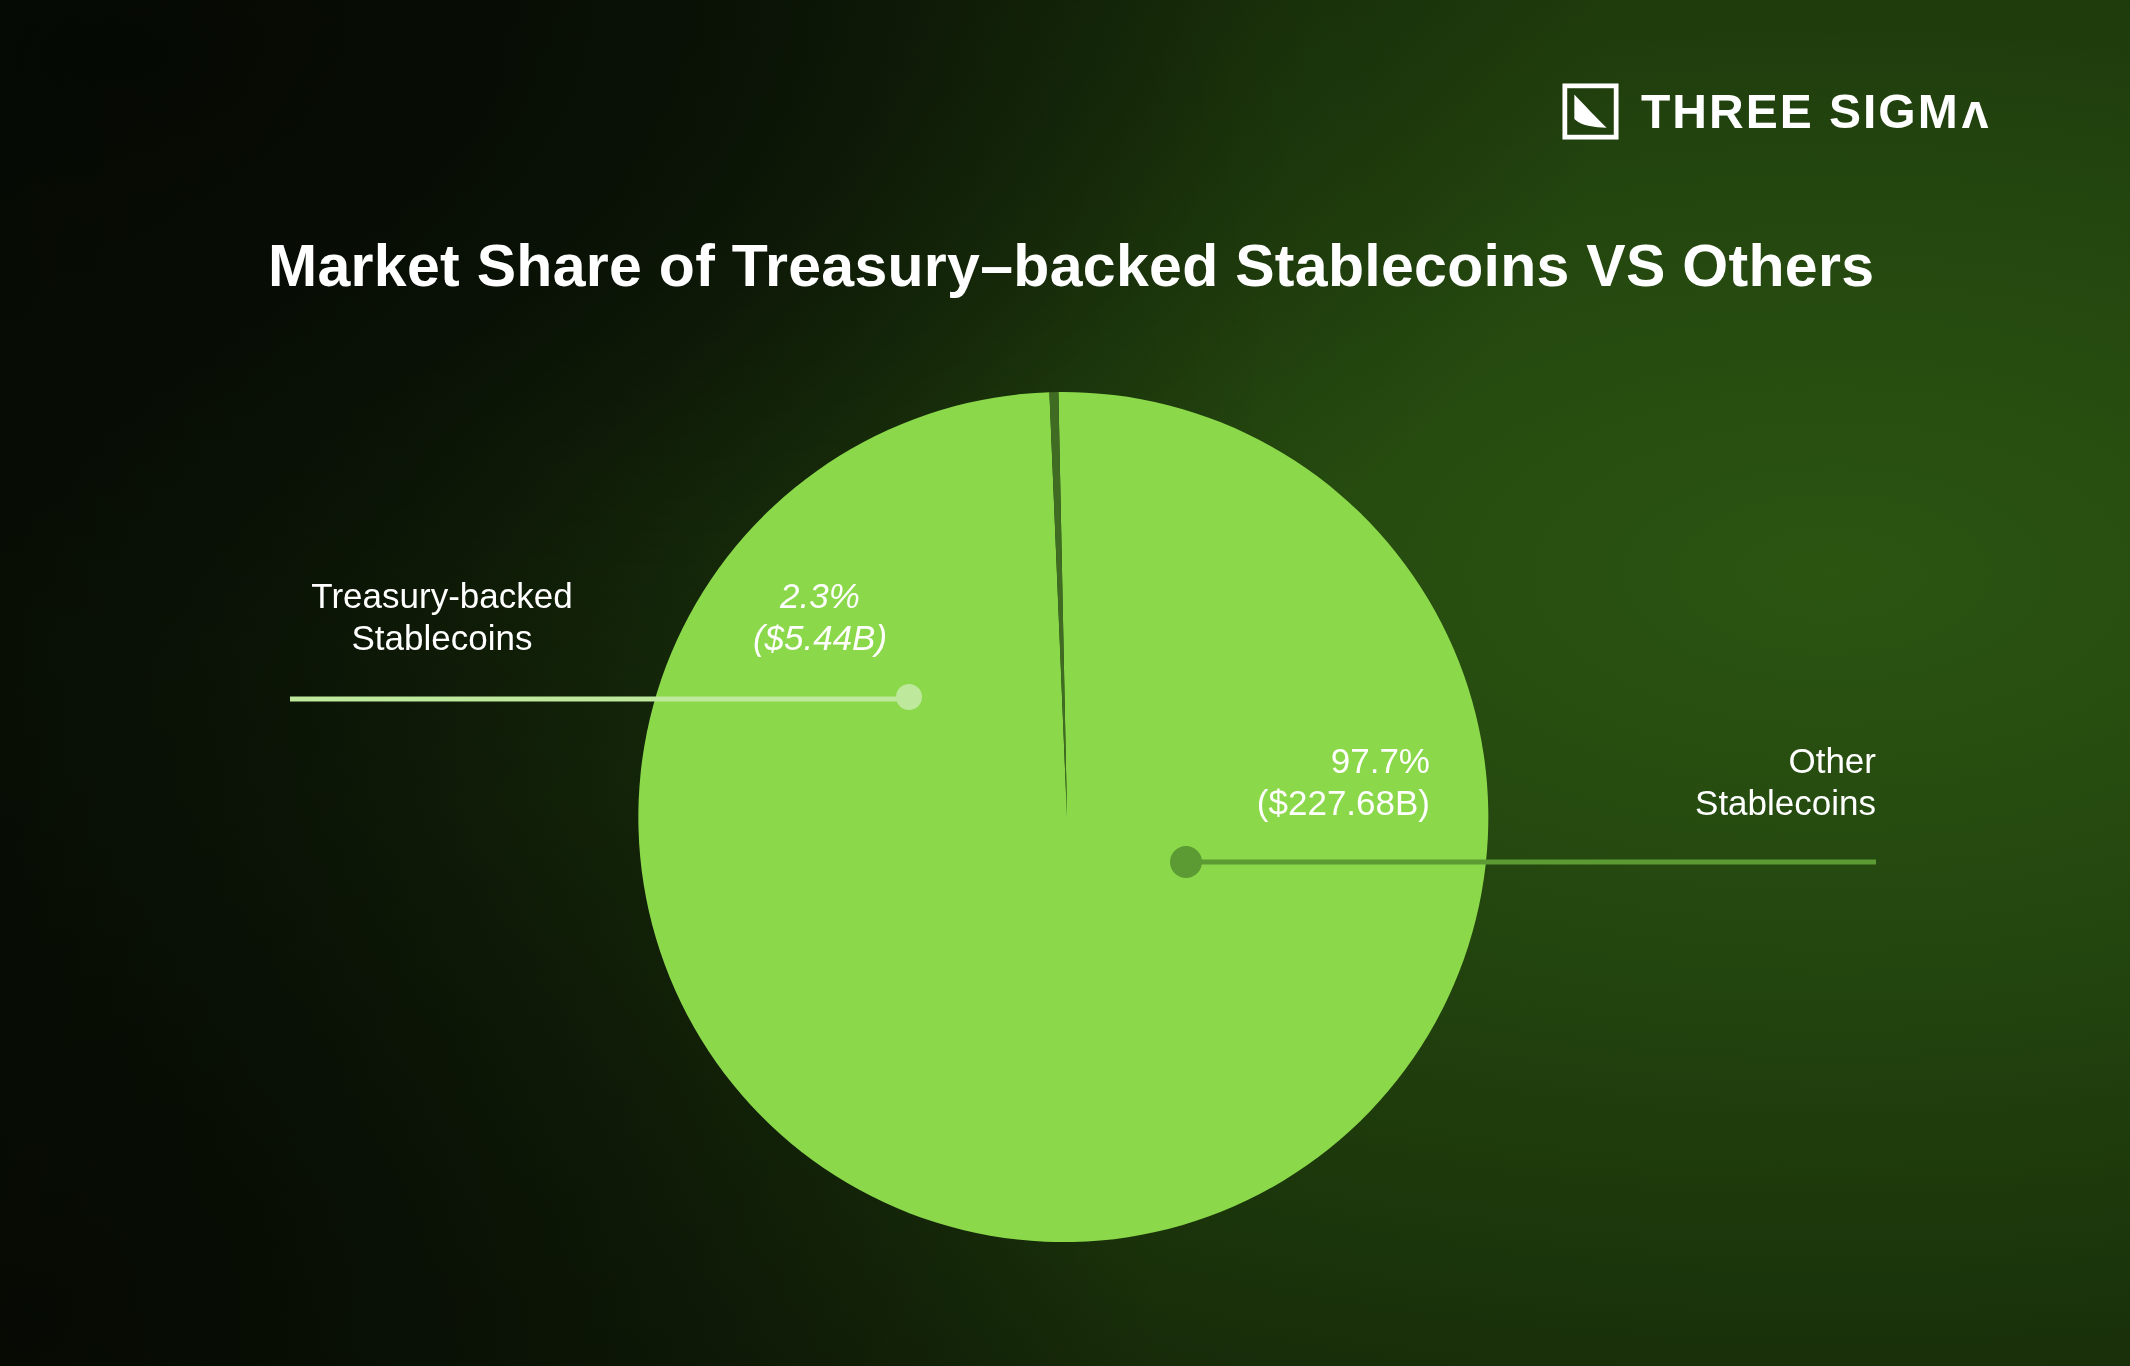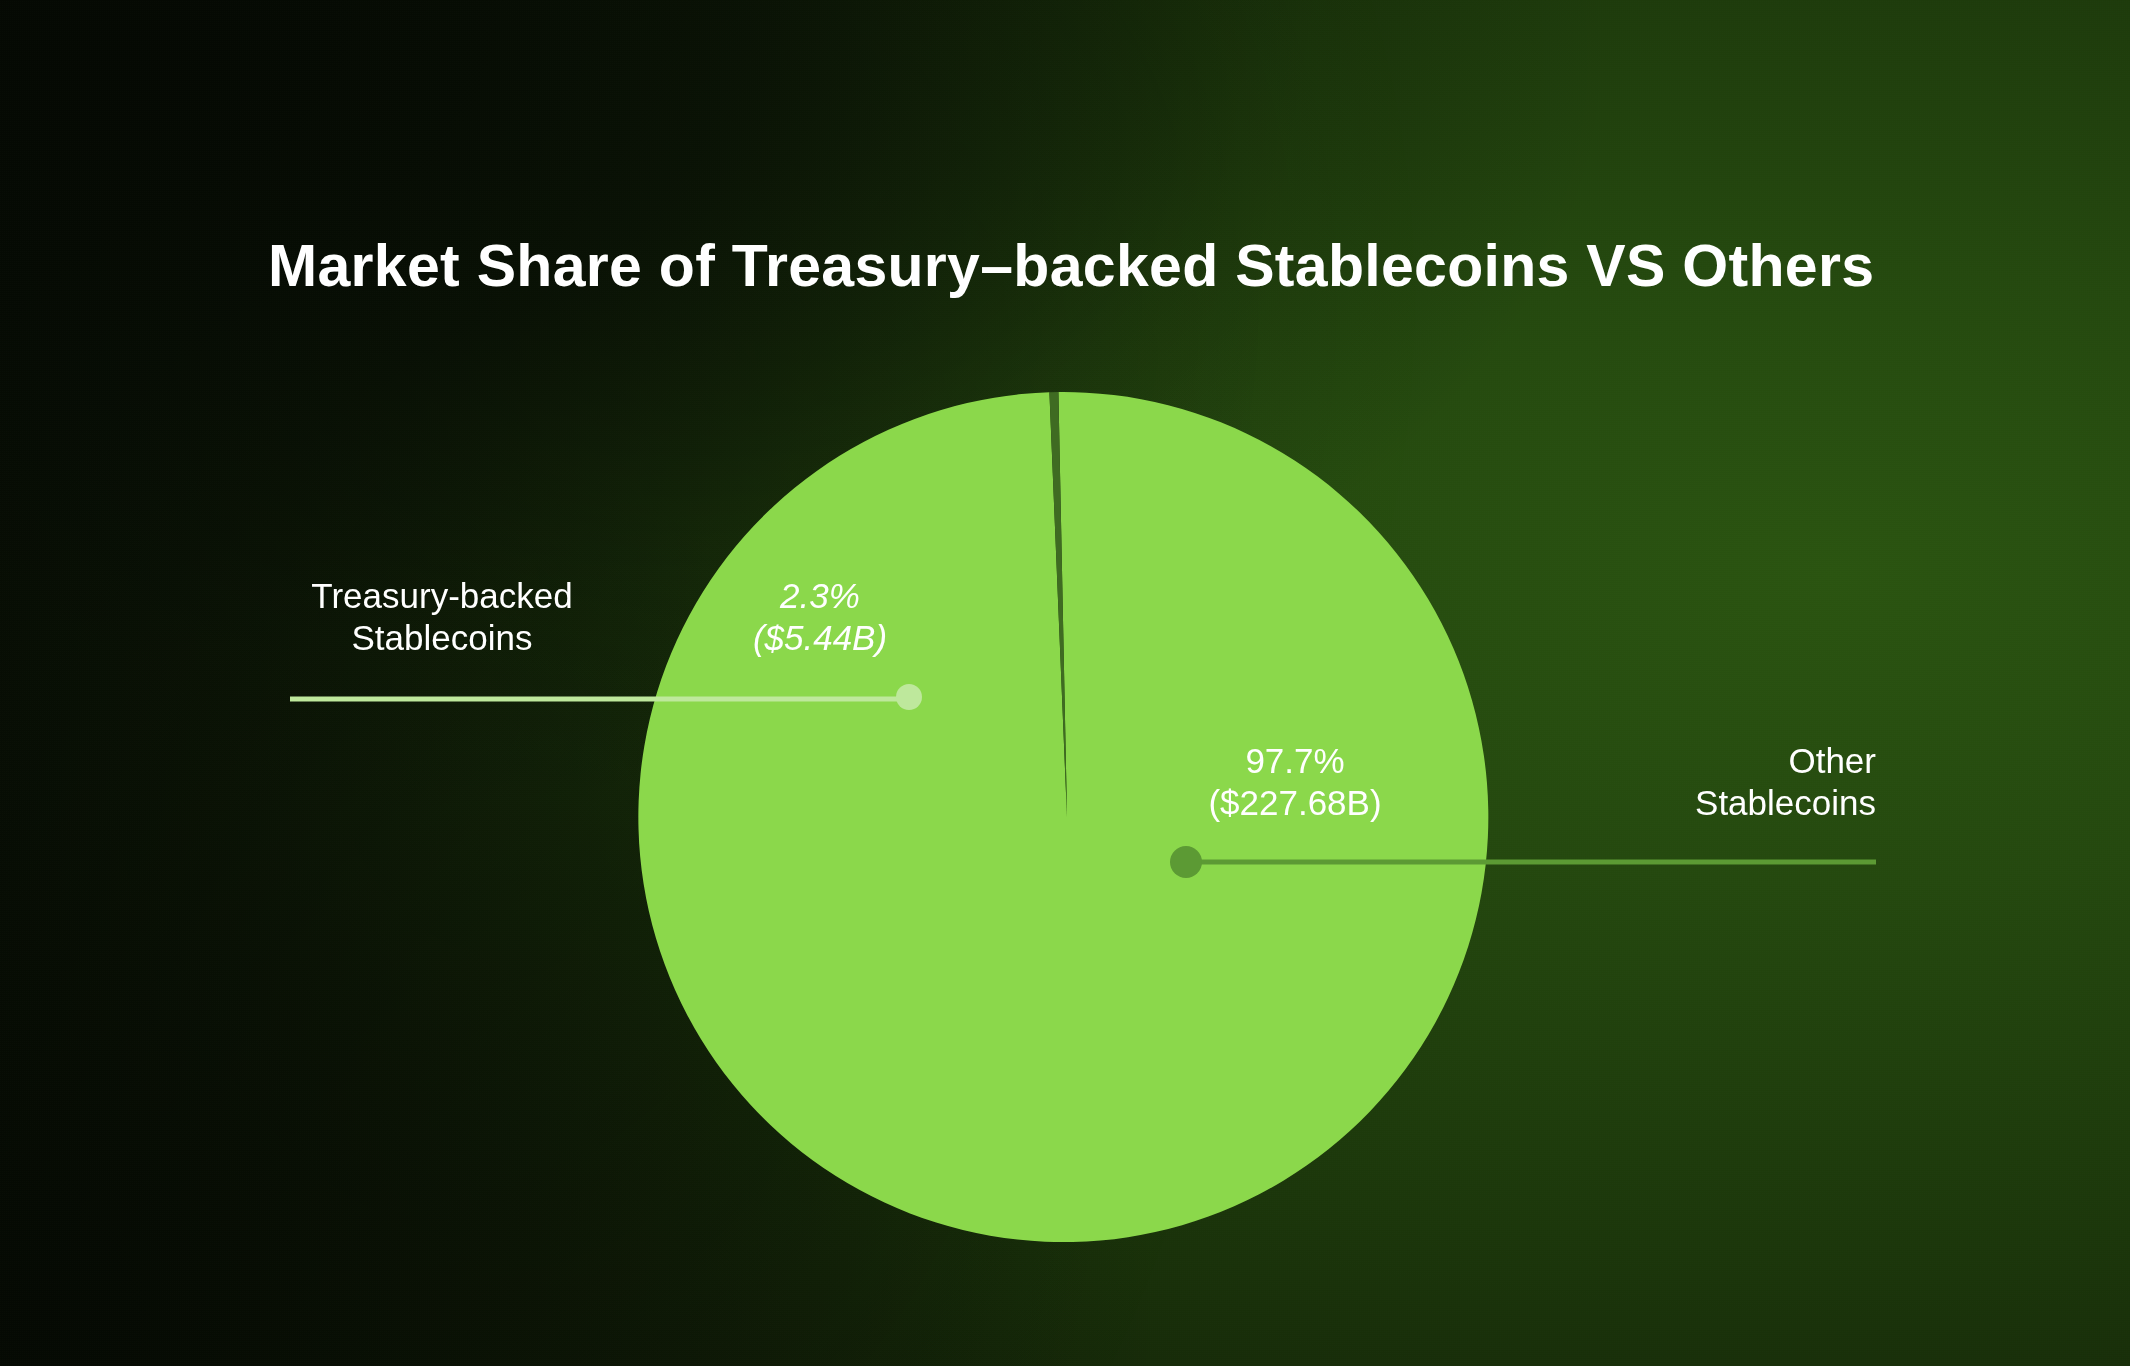--- a/index.html
+++ b/index.html
@@ -112,21 +112,21 @@
     left: 700px;
     top: 575px;
     width: 240px;
     text-align: center;
     font-style: italic;
   }
   .lbl-right-val {
     left: 1160px;
     top: 740px;
     width: 270px;
-    text-align: center;
+    text-align: right;
   }
   .lbl-right-cat {
     left: 1576px;
     top: 740px;
     width: 300px;
     text-align: right;
   }
   .lbl .l2 { display: block; }
 
   
@@ -143,20 +143,30 @@
 </head>
 <body>
 
 <div id="stage">
 
   <div class="bg-base"></div>
   <div class="bg-streaks"></div>
   <div class="bg-vign"></div>
   <div class="bg-noise"></div>
 
+  <div class="logo">
+    <svg class="logo-mark" viewBox="0 0 60 60">
+      <rect x="3" y="3" width="54" height="54" fill="none" stroke="#ffffff" stroke-width="5"></rect>
+      <path d="M13 12 C 13 12, 30 30, 47 47 C 34 47, 20 45, 13 38 Z" fill="#ffffff"></path>
+    </svg>
+    <div class="logo-text">
+      <span>THREE SIGM</span>
+        <span class="logo-a">ʌ</span>
+    </div>
+  </div>
 
   <div class="title">Market Share of Treasury–backed Stablecoins VS Others</div>
 
   <svg class="chart-svg" viewBox="0 0 2130 1366">
 
     <path d="M 1067 817 L 1058.4 392.1 A 425 425 0 1 1 1049.4 392.3 Z" fill="#8BD84B"></path>
 
     <path d="M 1067 817 L 1049.4 392.3 A 425 425 0 0 1 1058.4 392.1 Z" fill="#3F6B22"></path>
 
     <line x1="290" y1="699" x2="909" y2="699" stroke="#BEE89C" stroke-width="5"></line>

